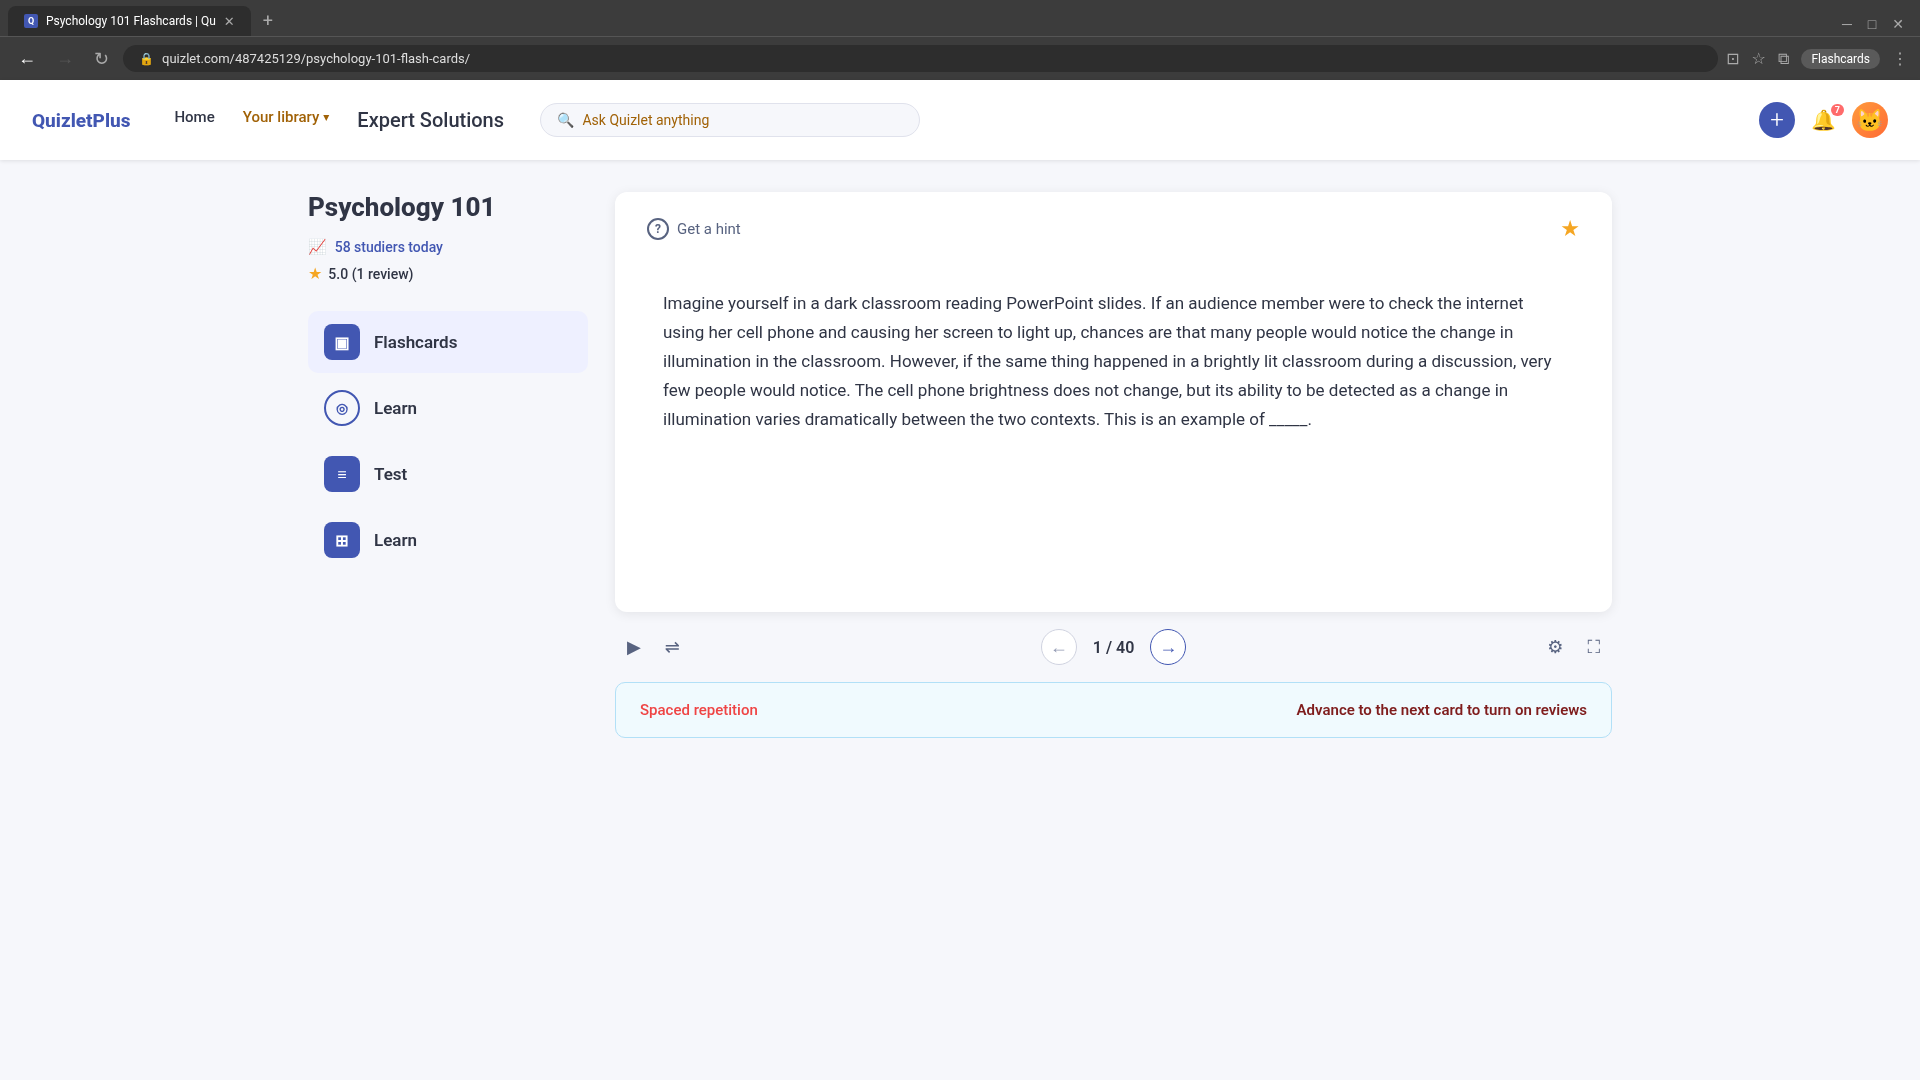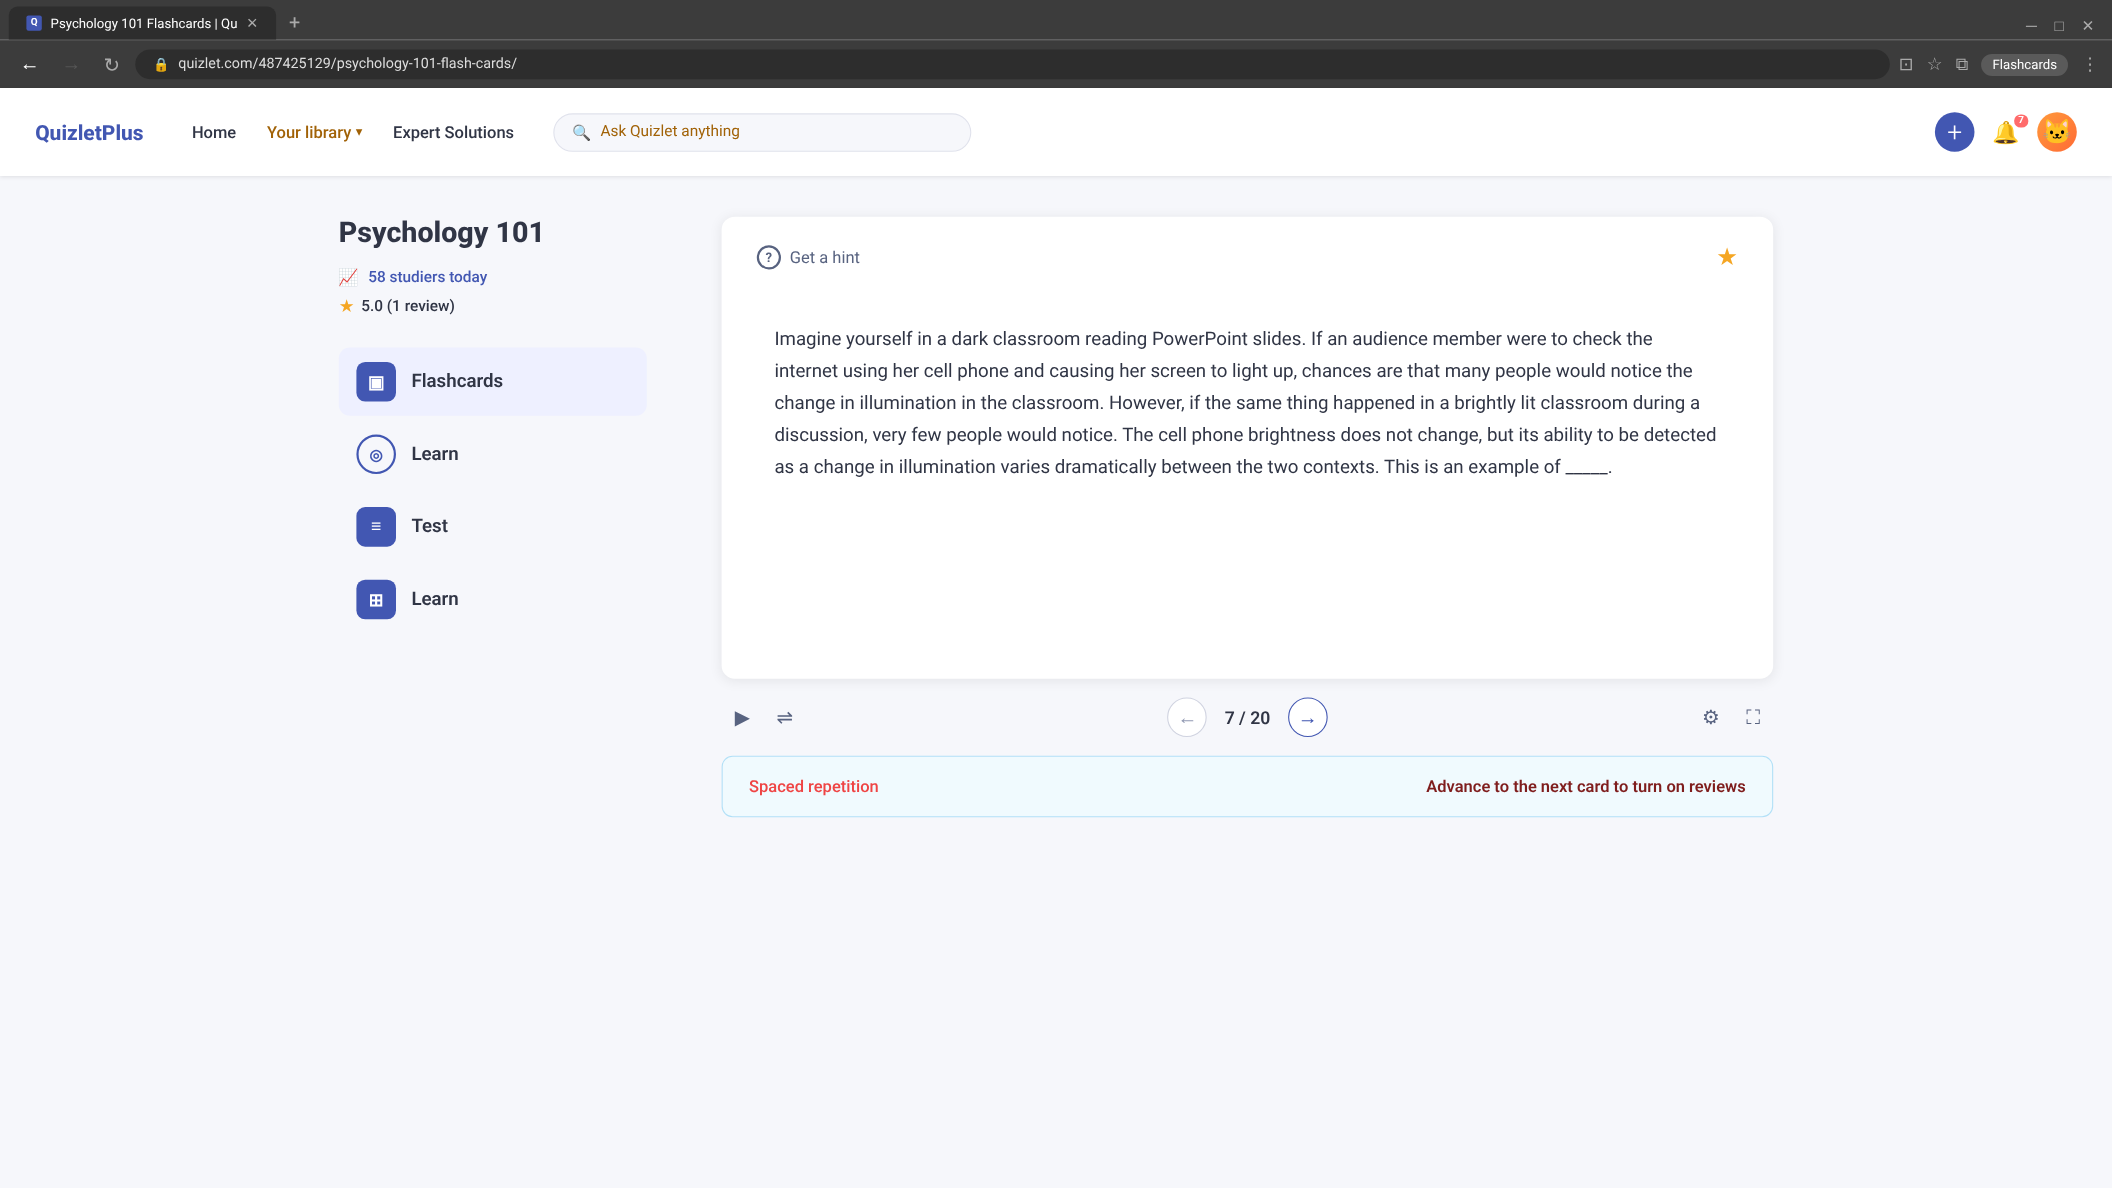--- a/index.html
+++ b/index.html
@@ -39,39 +39,39 @@
     <span style="cursor:pointer;">⋮</span>
   </div>
 </div>
 
 <div style="background:#fff;height:80px;display:flex;align-items:center;padding:0 32px;box-shadow:0 1px 4px rgba(0,0,0,0.1);gap:0;">
   <span style="font-size:19px;font-weight:800;color:#4257b2;margin-right:32px;cursor:pointer;">QuizletPlus</span>
 
   <nav style="display:flex;gap:4px;align-items:flex-start;">
     <span style="font-size:15px;color:#303545;padding:8px 12px;border-radius:6px;cursor:pointer;font-weight:500;">Home</span>
     <span style="font-size:15px;color:#a16207;padding:8px 12px;border-radius:6px;cursor:pointer;font-weight:500;display:flex;align-items:center;gap:4px;">Your library <span style="font-size:12px;">▾</span></span>
-    <span style="font-size:15px;color:#303545;padding:8px 12px;border-radius:6px;cursor:pointer;font-weight:500;">Expert Solutions</span>
+    <span style="font-size:20px;color:#303545;padding:8px 12px;border-radius:6px;cursor:pointer;font-weight:500;">Expert Solutions</span>
   </nav>
 
   <div style="margin-left:24px;flex:1;max-width:380px;background:#f6f7fb;border:1px solid #e0e2ec;border-radius:20px;padding:8px 16px;display:flex;align-items:center;gap:8px;cursor:text;">
     <span style="color:#939bb4;font-size:14px;">🔍</span>
     <span style="font-size:14px;color:#a16207;">Ask Quizlet anything</span>
   </div>
 
   <div style="margin-left:auto;display:flex;align-items:center;gap:16px;">
     <div style="width:36px;height:36px;background:#4257b2;border-radius:50%;display:flex;align-items:center;justify-content:center;color:#fff;font-size:24px;cursor:pointer;font-weight:300;">+</div>
     <div style="position:relative;font-size:20px;color:#303545;cursor:pointer;">
       🔔
       <span style="position:absolute;top:-4px;right:-8px;background:#ff6b6b;color:#fff;font-size:9px;font-weight:700;padding:1px 4px;border-radius:10px;">7</span>
     </div>
     <div style="width:36px;height:36px;border-radius:50%;background:linear-gradient(135deg,#ff9a3c,#ff6b35);display:flex;align-items:center;justify-content:center;font-size:22px;cursor:pointer;">🐱</div>
   </div>
 </div>
 
-<div style="display:flex;padding:21px 48px;gap:68px;max-width:1400px;margin:16px auto;">
+<div style="display:flex;padding:32px 48px;gap:27px;max-width:1400px;margin:0 auto;">
 
   <div style="width:280px;flex-shrink:0;">
     <h1 style="font-size:26px;font-weight:800;color:#303545;margin-bottom:16px;">Psychology 101</h1>
 
     <div style="display:flex;flex-direction:column;gap:8px;margin-bottom:28px;">
       <div style="display:flex;align-items:center;gap:8px;font-size:14px;color:#4257b2;font-weight:500;">
         <span style="color:#ff9f1c;font-size:15px;">📈</span>
         <span>58 studiers today</span>
       </div>
       <div style="display:flex;align-items:center;gap:6px;font-size:14px;color:#303545;font-weight:500;">
@@ -123,21 +123,21 @@
 
     </div>
 
     <div style="display:flex;align-items:center;padding:16px 4px;gap:8px;">
       <button style="background:none;border:none;cursor:pointer;color:#586380;font-size:18px;padding:8px;border-radius:8px;display:flex;align-items:center;justify-content:center;">▶</button>
       <button style="background:none;border:none;cursor:pointer;color:#586380;font-size:18px;padding:8px;border-radius:8px;display:flex;align-items:center;justify-content:center;">⇌</button>
 
       <div style="flex:1;"></div>
 
       <button style="width:36px;height:36px;border:1.5px solid #d0d3e0;border-radius:50%;background:#fff;cursor:pointer;color:#939bb4;font-size:18px;display:flex;align-items:center;justify-content:center;">←</button>
-      <span style="font-size:16px;font-weight:600;color:#303545;margin:0 8px;">7 / 20</span>
+      <span style="font-size:16px;font-weight:600;color:#303545;margin:0 8px;">1 / 40</span>
       <button style="width:36px;height:36px;border:1.5px solid #4257b2;border-radius:50%;background:#fff;cursor:pointer;color:#4257b2;font-size:18px;display:flex;align-items:center;justify-content:center;">→</button>
 
       <div style="flex:1;"></div>
 
       <button style="background:none;border:none;cursor:pointer;color:#586380;font-size:18px;padding:8px;border-radius:8px;display:flex;align-items:center;justify-content:center;">⚙</button>
       <button style="background:none;border:none;cursor:pointer;color:#586380;font-size:18px;padding:8px;border-radius:8px;display:flex;align-items:center;justify-content:center;">⛶</button>
     </div>
 
     <div style="background:#f0fafe;border:1.5px solid #b2e0f7;border-radius:10px;padding:18px 24px;display:flex;align-items:center;justify-content:space-between;">
       <span style="font-size:15px;color:#ef4444;font-weight:500;">Spaced repetition</span>

